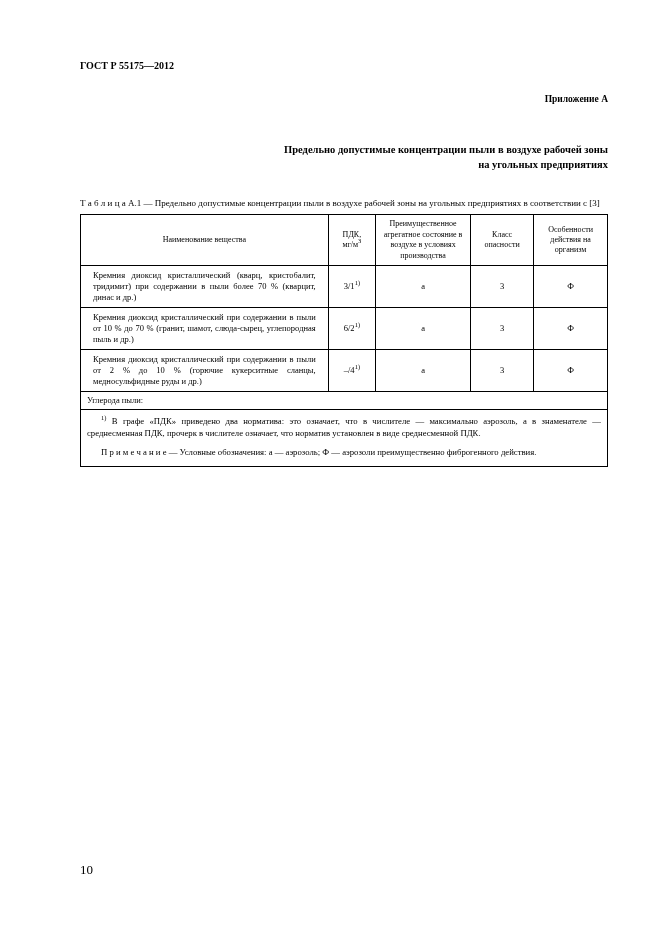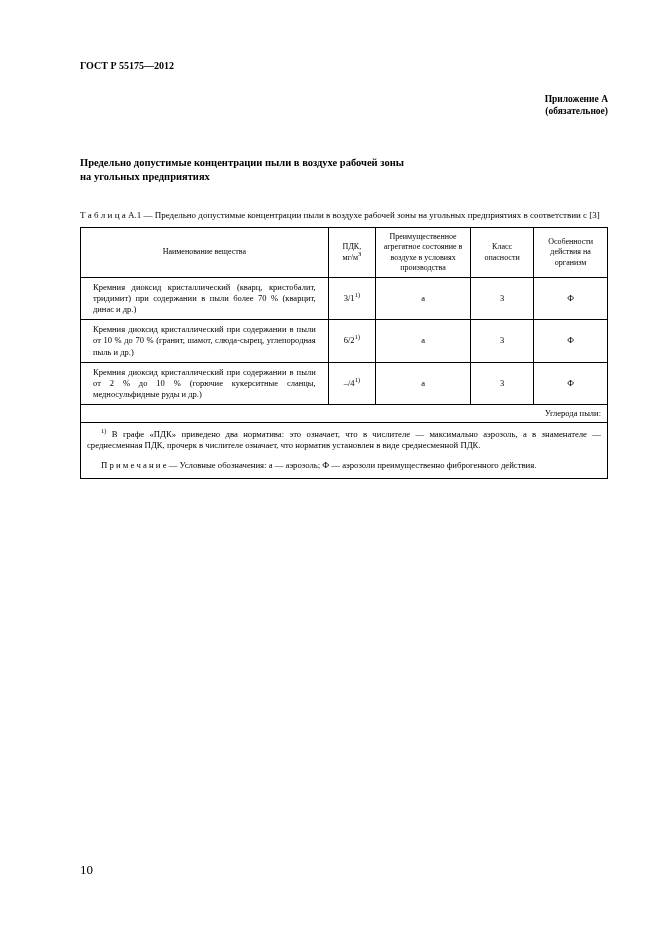--- a/index.html
+++ b/index.html
@@ -25,21 +25,21 @@
     margin-bottom: 22px;
   }
   .appendix {
     text-align: right;
     font-size: 9.5px;
     font-weight: bold;
     line-height: 1.3;
     margin-bottom: 38px;
   }
   .title {
-    text-align: left;
+    text-align: right;
     font-size: 10.5px;
     font-weight: bold;
     line-height: 1.35;
     margin-bottom: 26px;
   }
   .caption {
     font-size: 9px;
     line-height: 1.3;
     margin-bottom: 5px;
   }
@@ -65,21 +65,21 @@
   col.c-state  { width: 18%; }
   col.c-class  { width: 12%; }
   col.c-action { width: 14%; }
   td.name {
     text-align: justify;
     padding: 4px 12px;
     vertical-align: top;
   }
   td.center { text-align: center; padding: 3px 2px; }
   tr.group td {
-    text-align: right;
+    text-align: left;
     padding: 3px 6px;
     font-size: 8.5px;
   }
   sup { font-size: 6.5px; vertical-align: super; line-height: 0; }
   tr.footer-row td {
     padding: 6px 6px 7px 6px;
     font-size: 8.7px;
   }
   .footnote {
     text-indent: 14px;
@@ -102,21 +102,20 @@
 </head>
 <body>
 
 <div class="page">
   <div class="content">
 
     <div class="doc-header">ГОСТ Р 55175—2012</div>
 
     <div class="appendix">
       <div>Приложение А</div>
-      <div>(обязательное)</div>
     </div>
 
     <div class="title">
       <div>Предельно допустимые концентрации пыли в воздухе рабочей зоны</div>
       <div>на угольных предприятиях</div>
     </div>
 
     <p class="caption"><span>Т а б л и ц а   А.1 — </span><span>Предельно допустимые концентрации пыли в воздухе рабочей зоны на угольных предприятиях в соответствии с [3]</span></p>
 
     <table>

